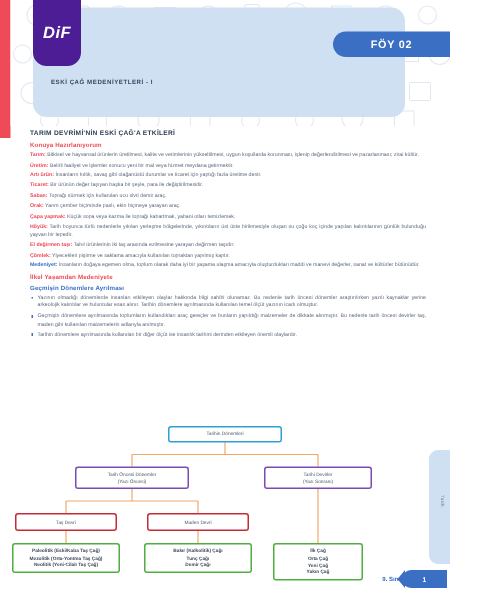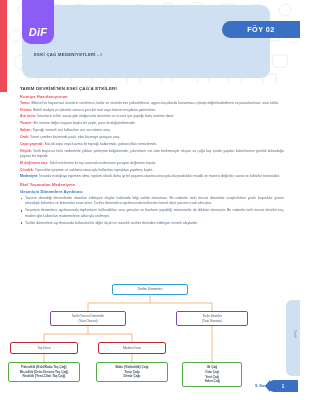--- a/index.html
+++ b/index.html
@@ -41,24 +41,24 @@
   .header-title {
     position: absolute; left: 12px; top: 47px;
     font-size: 4.1px; font-weight: bold; letter-spacing: .35px;
     color: #3a4a63;
   }
 
   
   .logo {
     position: absolute; left: 22px; top: 0;
     width: 32px; height: 44px;
-    background: #8b5cf6;
+    background: #4c1d95;
     border-radius: 0 0 9px 9px;
     display: flex; align-items: flex-end; justify-content: center;
-    padding-bottom: 6px;
+    padding-bottom: 16px;
   }
   .logo-text {
     color: #fff; font-weight: bold; font-size: 11px;
     letter-spacing: .3px; font-style: italic;
   }
 
   
   .foy-tab {
     position: absolute; left: 222px; top: 21px;
     width: 78px; height: 17px;

